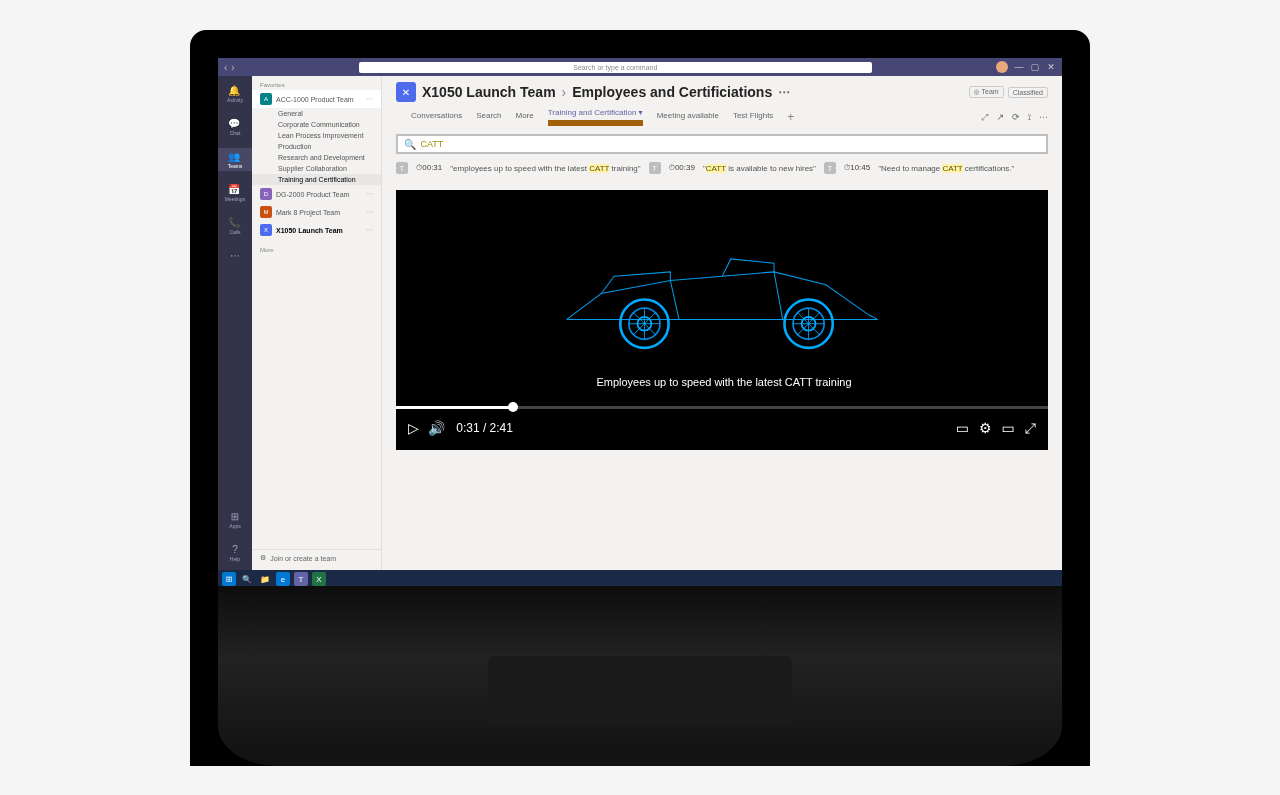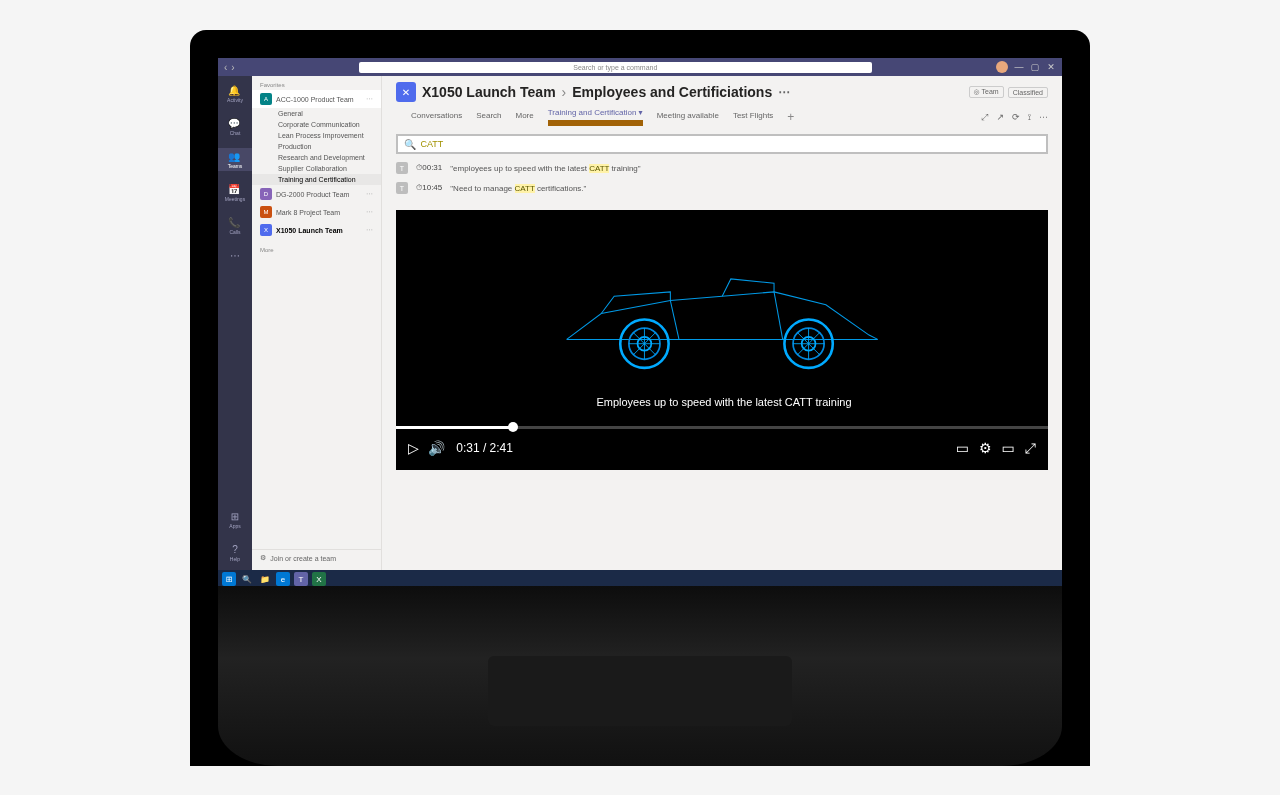--- a/index.html
+++ b/index.html
@@ -112,21 +112,21 @@
   .pill { border: 1px solid #ccc; border-radius: 2px; padding: 1px 4px; }
   .tabs { display: flex; gap: 14px; margin-top: 6px; font-size: 8px; color: #666; align-items: center; margin-left: 15px; }
   .tab { padding-bottom: 3px; cursor: pointer; }
   .tab.active { color: #6264a7; border-bottom: 6px solid #a16207; }
   .tab-plus { color: #888; font-size: 12px; cursor: pointer; }
   .tab-icons { display: flex; gap: 8px; margin-left: auto; color: #666; font-size: 9px; }
   .content { flex: 1; padding: 8px 14px; display: flex; flex-direction: column; overflow: hidden; }
   .search-box { border: 2px solid #bfbfbf; background: #fff; height: 20px; display: flex; align-items: center; padding: 0 6px; gap: 4px; }
   .search-box input { border: none; outline: none; font-size: 9px; color: #a19100; width: 100%; background: transparent; }
   .loupe { color: #888; font-size: 10px; }
-  .results { margin-top: 8px; display: flex; flex-direction: column; gap: 8px; }
+  .results { margin-top: 8px; display: flex; gap: 8px; }
   .res-row { display: flex; gap: 8px; align-items: center; font-size: 8px; color: #555; }
   .res-badge { width: 12px; height: 12px; background: #bdbdbd; color: #fff; font-size: 7px; display: flex; align-items: center; justify-content: center; border-radius: 2px; }
   .ts { color: #444; }
   .hl { background: #fff2a8; color: #5a5600; }
   
   .video { margin-top: 16px; background: #000; height: 260px; position: relative; display: flex; flex-direction: column; }
   .video-canvas { flex: 1; position: relative; overflow: hidden; display: flex; align-items: center; justify-content: center; }
   .car { width: 70%; height: 60%; position: relative; }
   .car svg { width: 100%; height: 100%; }
   .caption { position: absolute; bottom: 18px; left: 4px; right: 0; text-align: center; color: #fff; font-size: 11px; }
@@ -285,20 +285,25 @@
           <div class="search-box">
             <span class="loupe">🔍</span>
             <input value="CATT" style="">
           </div>
 
           <div class="results">
             <div class="res-row">
               <div class="res-badge">T</div>
               <span class="ts">⏱<span>00:31</span></span>
               <span><span>"employees up to speed with the latest </span><span class="hl">CATT</span><span> training"</span></span>
+            </div>
+            <div class="res-row">
+              <div class="res-badge">T</div>
+              <span class="ts">⏱<span>00:39</span></span>
+              <span><span>"</span><span class="hl">CATT</span><span> is available to new hires"</span></span>
             </div>
             <div class="res-row">
               <div class="res-badge">T</div>
               <span class="ts">⏱<span>10:45</span></span>
               <span><span>"Need to manage </span><span class="hl">CATT</span><span> certifications."</span></span>
             </div>
           </div>
 
           <div class="video">
             <div class="video-canvas">

